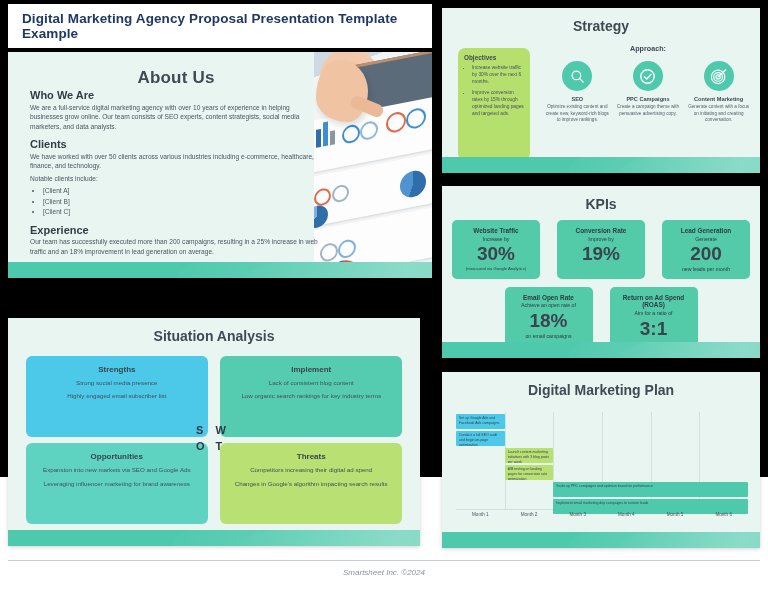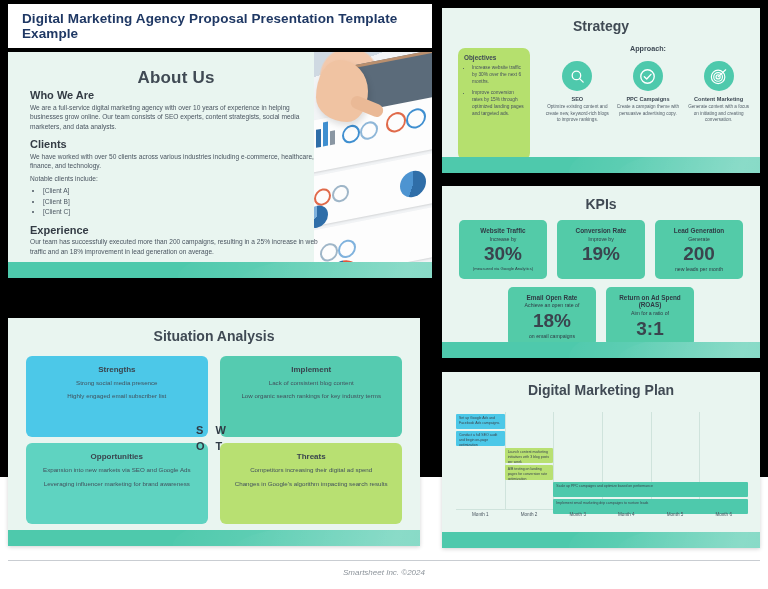--- a/index.html
+++ b/index.html
@@ -85,21 +85,21 @@
   .acol{width:31%;text-align:center;}
   .circ{
     width:30px;height:30px;border-radius:50%;background:#4ec9ac;
     margin:0 auto 5px auto;display:flex;align-items:center;justify-content:center;
   }
   .acol h4{font-size:5.6px;font-weight:bold;color:#3f4a55;margin:0 0 2px 0;}
   .acol p{font-size:4.6px;line-height:1.45;color:#55606b;margin:0;}
 
   
   #kpis{left:442px;top:186px;width:318px;height:172px;}
-  .kpi-row{display:flex;justify-content:center;gap:10px;margin-top:8px;}
+  .kpi-row{display:flex;justify-content:center;gap:17px;margin-top:8px;}
   .kpi{
     background:#53cba8;border-radius:5px;color:#2f3a44;text-align:center;
     width:88px;padding:7px 4px 6px 4px;box-sizing:border-box;
   }
   .kpi .k-t{font-size:6.4px;font-weight:bold;line-height:1.2;}
   .kpi .k-s{font-size:5.2px;line-height:1.3;margin-top:1px;}
   .kpi .k-v{font-size:19px;font-weight:bold;line-height:1.15;margin:1px 0 1px 0;color:#3a444e;}
   .kpi .k-f{font-size:4.2px;line-height:1.2;}
   .kpi .k-f.big{font-size:5.2px;}
 

